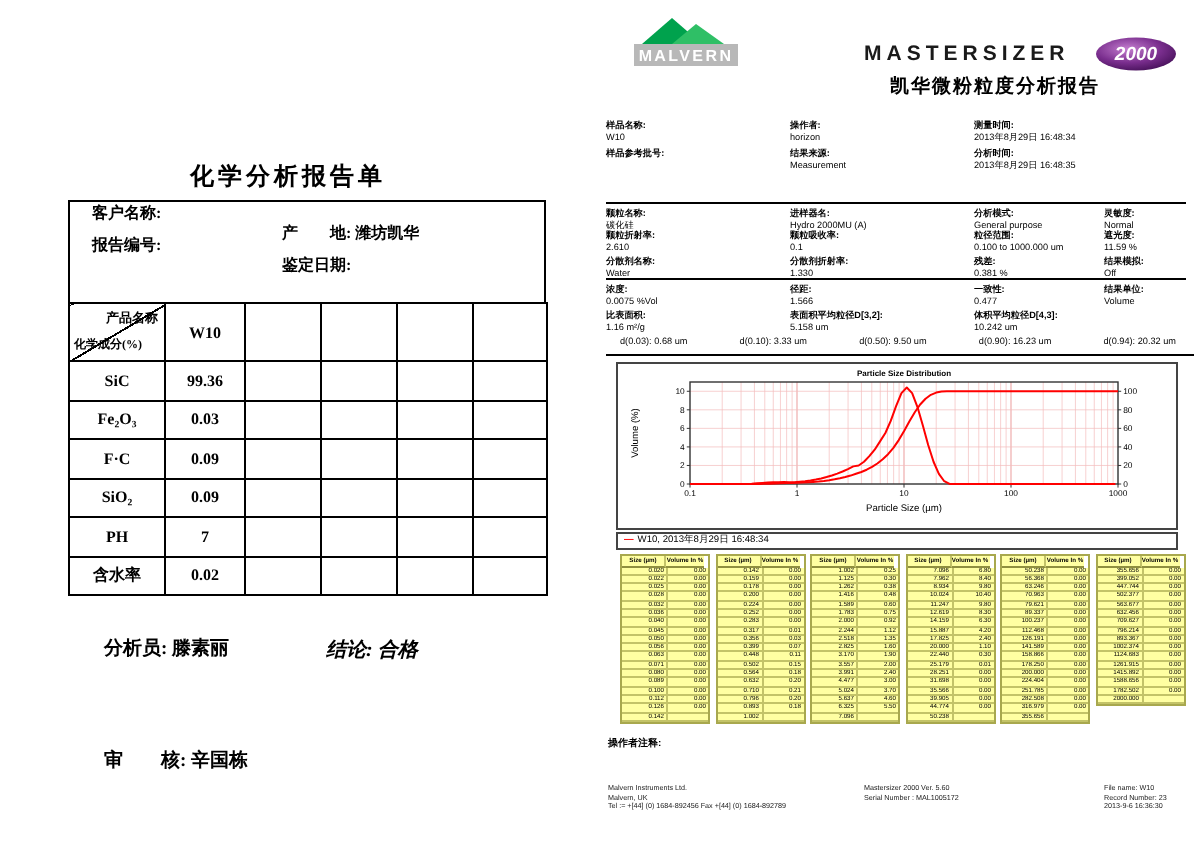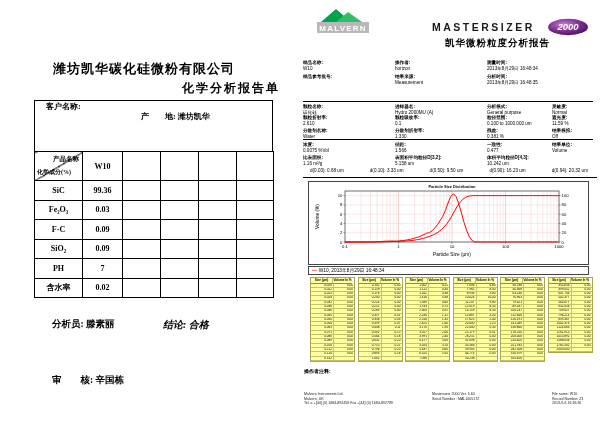--- a/index.html
+++ b/index.html
@@ -4,21 +4,21 @@
 <style>
   html,body{margin:0;padding:0;background:#ffffff;}
   .canvas{position:relative;width:600px;height:424px;background:#ffffff;overflow:hidden;
           font-family:"Liberation Sans",sans-serif;color:#000;}
 
   
   .left-doc{position:absolute;left:0;top:0;width:300px;height:424px;
             font-family:"Liberation Serif",serif;}
   .l-company{position:absolute;left:8px;right:20px;top:60px;text-align:center;
              font-weight:bold;font-size:13px;letter-spacing:1px;}
-  .l-title{position:absolute;left:8px;right:20px;top:80px;text-align:right;
+  .l-title{position:absolute;left:8px;right:20px;top:80px;text-align:center;
            font-weight:bold;font-size:12px;letter-spacing:2px;}
   .l-info{position:absolute;left:34px;top:100px;width:237px;height:51px;
           border:1px solid #000;border-bottom:none;font-size:8px;font-weight:bold;}
   .l-info-row{position:relative;height:16px;}
   .l-info-row .f1{position:absolute;left:11px;top:0;}
   .l-info-row .f2{position:absolute;left:106px;top:10px;}
   .l-table{position:absolute;left:34px;top:151px;border-collapse:collapse;table-layout:fixed;}
   .l-table td{border:1px solid #000;height:18.5px;text-align:center;vertical-align:middle;
               font-size:8px;font-weight:bold;padding:0;}
   .l-table tr.hrow td{height:28px;}
@@ -72,30 +72,33 @@
   .footer-left{left:0;}
   .footer-center{left:128px;}
   .footer-right{left:248px;}
 </style>
 </head>
 <body>
 
 <div class="canvas">
 
   <div class="left-doc">
-    <div class="l-company">潍坊凯华碳化硅微粉有限公司</div>
     <div class="l-title">化学分析报告单</div>
 
     <div class="l-info">
       <div class="l-info-row">
         <span class="f1">客户名称:</span>
         <span class="f2">
           <span>产　　地:</span>
           <span>潍坊凯华</span>
         </span>
+      </div>
+      <div class="l-info-row">
+        <span class="f1">报告编号:</span>
+        <span class="f2">鉴定日期:</span>
       </div>
     </div>
 
     <table class="l-table">
       <colgroup>
         <col style="width:48px">
           <col style="width:40px">
           <col style="width:38px">
         <col style="width:38px">
           <col style="width:38px">

